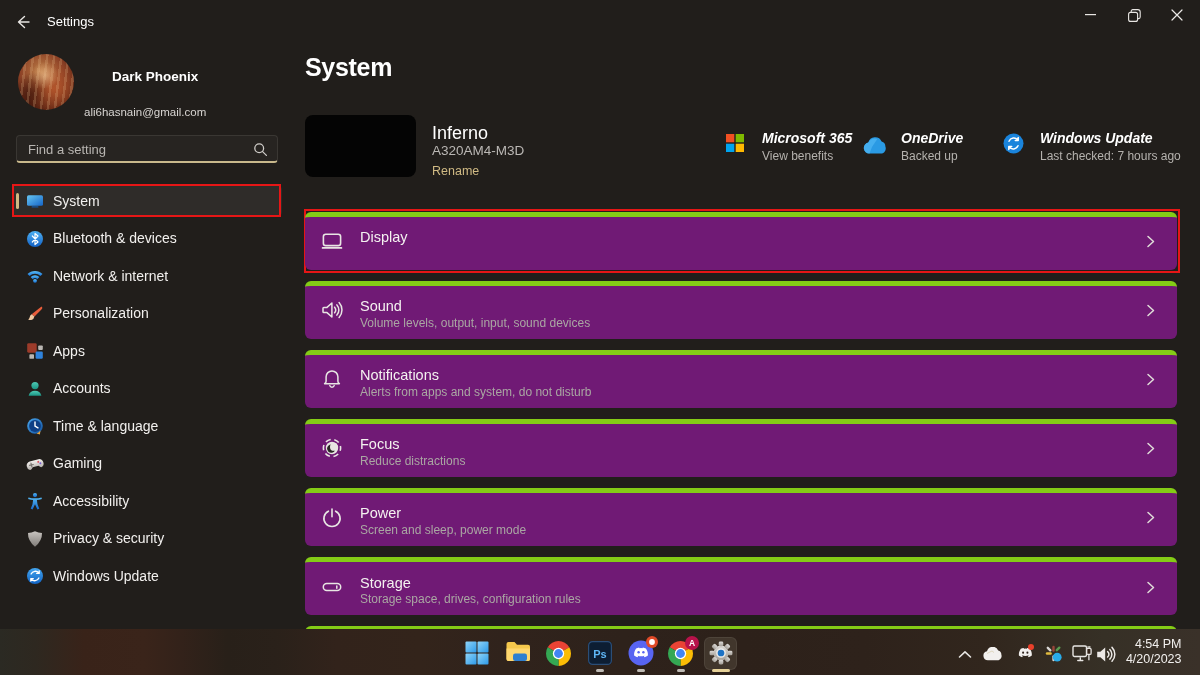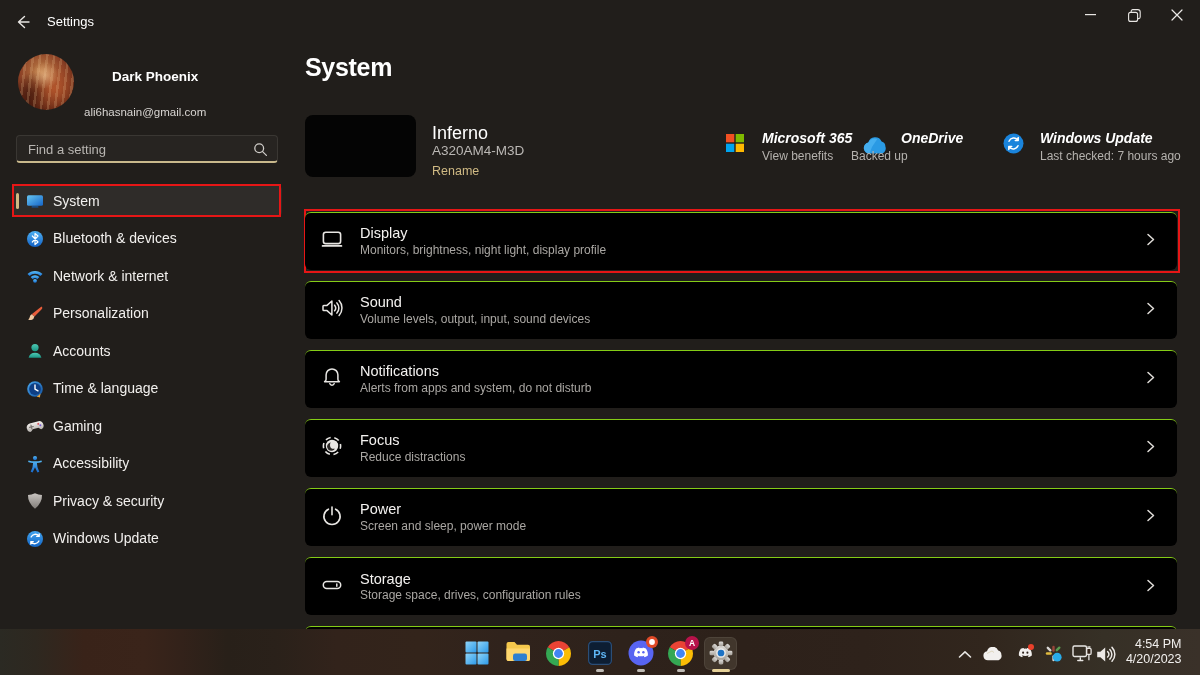--- a/index.html
+++ b/index.html
@@ -36,22 +36,22 @@
   .redbox { border:2px solid #e61616; }
   
   .h1 { left:305px; top:53px; font-size:25px; font-weight:bold; letter-spacing:-0.3px; color:#ffffff; }
   .devimg { left:305px; top:115px; width:111px; height:62px; background:#040404; border-radius:8px; }
   .devname { left:432px; top:122.5px; font-size:18px; font-weight:normal; color:#ffffff; }
   .devmodel { left:432px; top:143px; font-size:13.5px; color:#bab7b4; }
   .devrename { left:432px; top:163.5px; font-size:12.5px; color:#d0ba84; }
   .trio-t { font-size:14px; font-weight:bold; color:#ffffff;font-style:italic; }
   .trio-s { font-size:12px; color:#b5b2ae; }
   
-  .card { left:305px; width:872px; height:58px; background:#000000; border-radius:6px;
-    border-top:1px solid #84cc16; }
+  .card { left:305px; width:872px; height:58px; background:#701a75; border-radius:6px;
+    border-top:5px solid #84cc16; }
   .card .cicon { position:absolute; left:15px; top:50%; transform:translateY(-50%); }
   .card .ct { position:absolute; left:55px; top:12.5px; font-size:14.5px; color:#f4f2f0; }
   .card .cs { position:absolute; left:55px; top:30px; font-size:12px; color:#aaa7a3; }
   .card .chev { position:absolute; right:20px; top:50%; transform:translateY(-50%); }
   
   .taskbar { left:0; top:629px; width:1200px; height:46px;
     background:linear-gradient(90deg,#2b2a23 0%,#2e2820 3%,#392319 7%,#3a241a 12%,#33221a 15%,#282019 19%,#2a211a 23%,#32231b 28%,#33241b 35%,#30231c 42%,#2e221b 52%,#2d211a 62%,#2e221b 72%,#31261d 82%,#363026 92%,#3a3129 100%); }
   .indic { position:absolute; top:39.5px; width:8px; height:3px; border-radius:1.5px; background:#bfbbb5; }
   .clock { position:absolute; right:18.5px; top:7.5px; text-align:right; color:#f2f0ee;
     font-size:12.5px; line-height:15.7px; }
@@ -126,20 +126,29 @@
           <circle cx="9" cy="13.8" r="1.9" fill="url(#gnet)"></circle>
         </svg></div>
       <div class="nlabel">Network &amp; internet</div>
     </div>
     <div class="navitem">
       <div class="nicon"><svg width="18" height="18" viewBox="0 0 18 18">
           <path d="M15.5 1.5 q1.6 1.2 .4 2.6 L8.5 11.5 l-2.8-2.3 z" fill="#e85d3a"></path>
           <path d="M5.6 9.3 l2.8 2.3 q-.6 2.6-2.4 3.2 q-2 .7-3.8-.3 q1.2-.7 1.4-1.9 q.3-2.3 2-3.3 z" fill="#f0c8a0"></path>
         </svg></div>
       <div class="nlabel">Personalization</div>
+    </div>
+    <div class="navitem">
+      <div class="nicon"><svg width="18" height="18" viewBox="0 0 18 18">
+          <rect x="1.2" y="1.2" width="9.5" height="9.5" rx="1.4" fill="#9c3b2a"></rect>
+          <rect x="12.2" y="3.4" width="4.6" height="4.6" rx="0.9" fill="#b9b6b2"></rect>
+          <rect x="3.4" y="12.2" width="4.6" height="4.6" rx="0.9" fill="#b9b6b2"></rect>
+          <rect x="9.6" y="9.6" width="7.2" height="7.2" rx="1.2" fill="#2f83dd"></rect>
+        </svg></div>
+      <div class="nlabel">Apps</div>
     </div>
     <div class="navitem">
       <div class="nicon"><svg width="18" height="18" viewBox="0 0 18 18">
           <defs>
             <linearGradient id="gac" x1="0" y1="0" x2="0" y2="1">
               <stop offset="0" stop-color="#4ec9b4"></stop>
               <stop offset="1" stop-color="#1a9584"></stop>
             </linearGradient>
           </defs>
           <circle cx="9" cy="5.6" r="3.6" fill="url(#gac)"></circle>
@@ -235,37 +244,36 @@
     <rect x="9.7" y="9.7" width="8.3" height="8.3" fill="#ffb900"></rect>
   </svg>
 <div class="abs trio-t" style="left:762px;top:130px">Microsoft 365</div>
 <div class="abs trio-s" style="left:762px;top:149px">View benefits</div>
 
 <svg class="abs" style="left:860px;top:137px" width="30" height="20" viewBox="0 0 30 20">
     <path d="M9.5 16.5 a5.5 5.5 0 0 1-1.2-10.9 a7 7 0 0 1 13.3-1 a5.2 5.2 0 0 1 3.8 5 a5.3 5.3 0 0 1-3.2 6.9 z" fill="#2a9ae4"></path>
     <path d="M9.5 16.5 a5.5 5.5 0 0 1-1.2-10.9 a7 7 0 0 1 9-3.5 L12 10 z" fill="#47b0f0" opacity="0.9"></path>
   </svg>
 <div class="abs trio-t" style="left:901px;top:130px">OneDrive</div>
-<div class="abs trio-s" style="left:851px;top:149px">Backed up</div>
+<div class="abs trio-s" style="left:901px;top:149px">Backed up</div>
 
 <svg class="abs" style="left:1003px;top:133px" width="21" height="21" viewBox="0 0 21 21">
     <circle cx="10.5" cy="10.5" r="10" fill="#1a84dc"></circle>
     <path d="M6 8.2 a5.3 5.3 0 0 1 8.9-1.3 M15.2 4.6 v2.9 h-2.9 M15 12.8 a5.3 5.3 0 0 1-8.9 1.3 M5.8 16.4 v-2.9 h2.9" stroke="#fff" stroke-width="1.5" fill="none" stroke-linecap="round" stroke-linejoin="round"></path>
   </svg>
 <div class="abs trio-t" style="left:1040px;top:130px">Windows Update</div>
 <div class="abs trio-s" style="left:1040px;top:149px">Last checked: 7 hours ago</div>
 
 <div id="cards">
     <div class="abs card" style="top:211.5px">
       <div class="cicon"><svg width="24" height="24" viewBox="0 0 24 24">
           <rect x="3.4" y="5.2" width="17.2" height="11.4" rx="2.4" stroke="#e8e6e3" stroke-width="1.6" fill="none"></rect>
           <path d="M2.6 18.9 h18.8" stroke="#e8e6e3" stroke-width="1.8" stroke-linecap="round"></path>
         </svg></div>
       <div class="ct">Display</div>
-      <div class="cs">Monitors, brightness, night light, display profile</div>
       <div class="chev"><svg width="13" height="13" viewBox="0 0 13 13">
           <path d="M4 1.5 L9.5 6.5 L4 11.5" stroke="#e0ddd9" stroke-width="1.5" fill="none" stroke-linecap="round" stroke-linejoin="round"></path>
         </svg></div>
     </div>
     <div class="abs card" style="top:280.6px">
       <div class="cicon"><svg width="24" height="24" viewBox="0 0 24 24">
           <path d="M3.8 9.4 h3.2 L11.9 5 v14 L7 14.6 H3.8 a.8.8 0 0 1-.8-.8 v-3.6 a.8.8 0 0 1 .8-.8 z" stroke="#e8e6e3" stroke-width="1.5" fill="none" stroke-linejoin="round"></path>
           <path d="M14.6 9.2 a4.4 4.4 0 0 1 0 5.6 M16.9 6.9 a7.6 7.6 0 0 1 0 10.2 M19.1 4.6 a11 11 0 0 1 0 14.8" stroke="#e8e6e3" stroke-width="1.5" fill="none" stroke-linecap="round"></path>
         </svg></div>
       <div class="ct">Sound</div>

